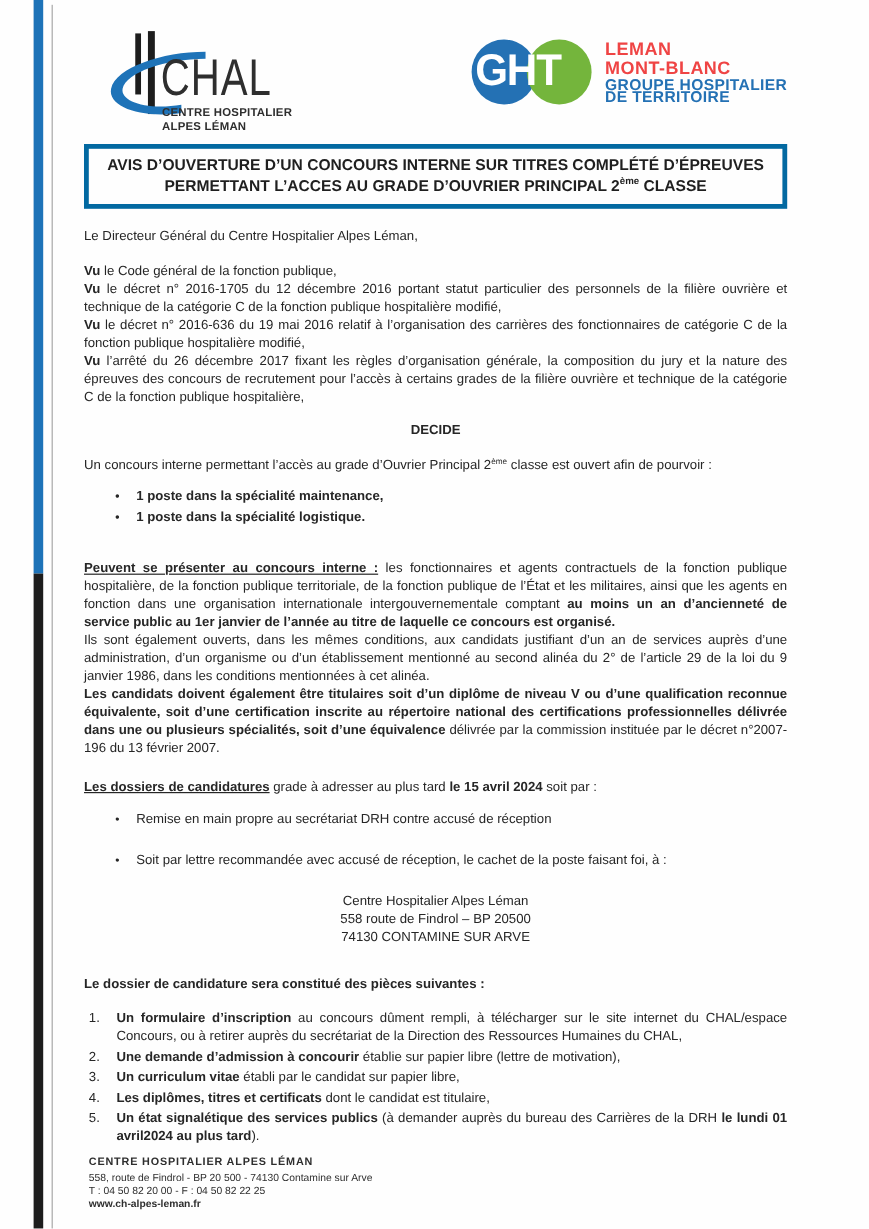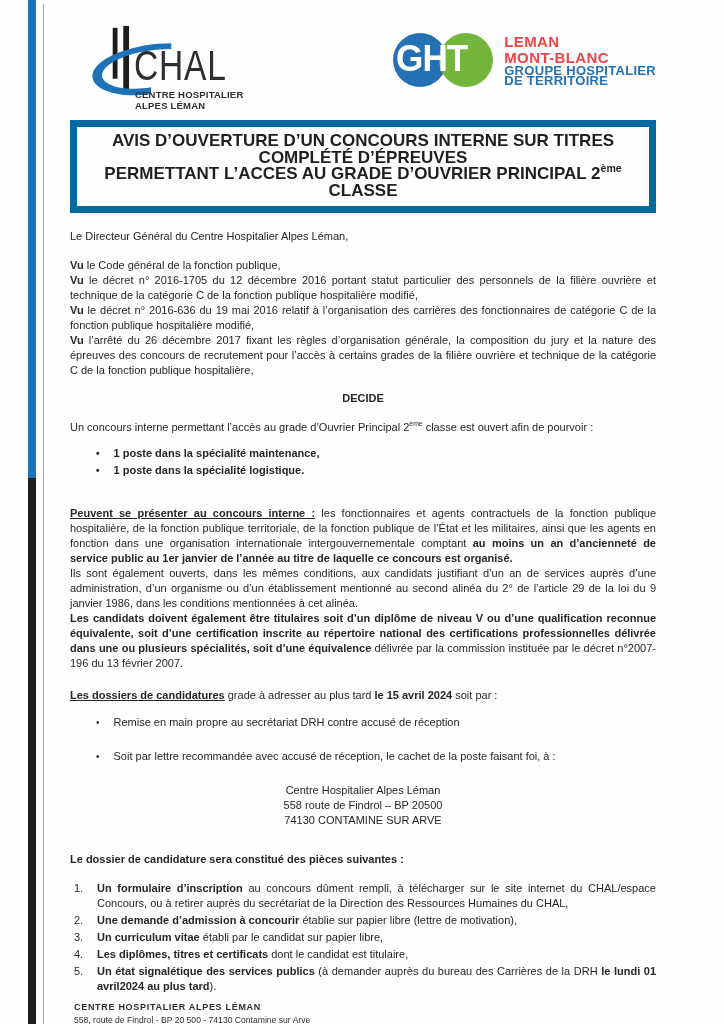--- a/index.html
+++ b/index.html
@@ -25,22 +25,22 @@
   .circ{position:absolute;top:2px;width:54px;height:54px;border-radius:50%;}
   .circ.blue{left:0;background:#2471b4;}
   .circ.green{left:46px;background:#74b53c;}
   .ght-letters{position:absolute;left:3px;top:8px;font-size:37px;line-height:40px;font-weight:700;
                color:#ffffff;letter-spacing:-1px;transform:scaleX(0.95);transform-origin:left top;}
   .ght-words{display:flex;flex-direction:column;}
   .ght-big{font-size:15px;line-height:16px;font-weight:700;color:#ef4444;letter-spacing:0.4px;}
   .ght-small{font-size:13px;line-height:10.5px;font-weight:700;color:#2471b4;letter-spacing:0.3px;}
 
   
-  .title-box{margin-top:2px;border:7px solid #0369a1;padding:6px 14px 7px;text-align:center;
-             font-weight:700;font-size:17px;line-height:16.5px;color:#1f1f1f;}
+  .title-box{margin-top:2px;border:4px solid #0369a1;padding:6px 14px 7px;text-align:center;
+             font-weight:700;font-size:13px;line-height:16.5px;color:#1f1f1f;}
 
   
   .t{font-size:11px;line-height:15px;margin:0;}
   .just{text-align:justify;}
   .b{font-weight:700;}
   .u{text-decoration:underline;}
   sup{font-size:0.62em;vertical-align:super;line-height:0;}
   .intro{margin:16px 0 14px;}
   .decide{text-align:center;font-weight:700;margin:13px 0;}
   .opening{margin:14px 0 10px;}

